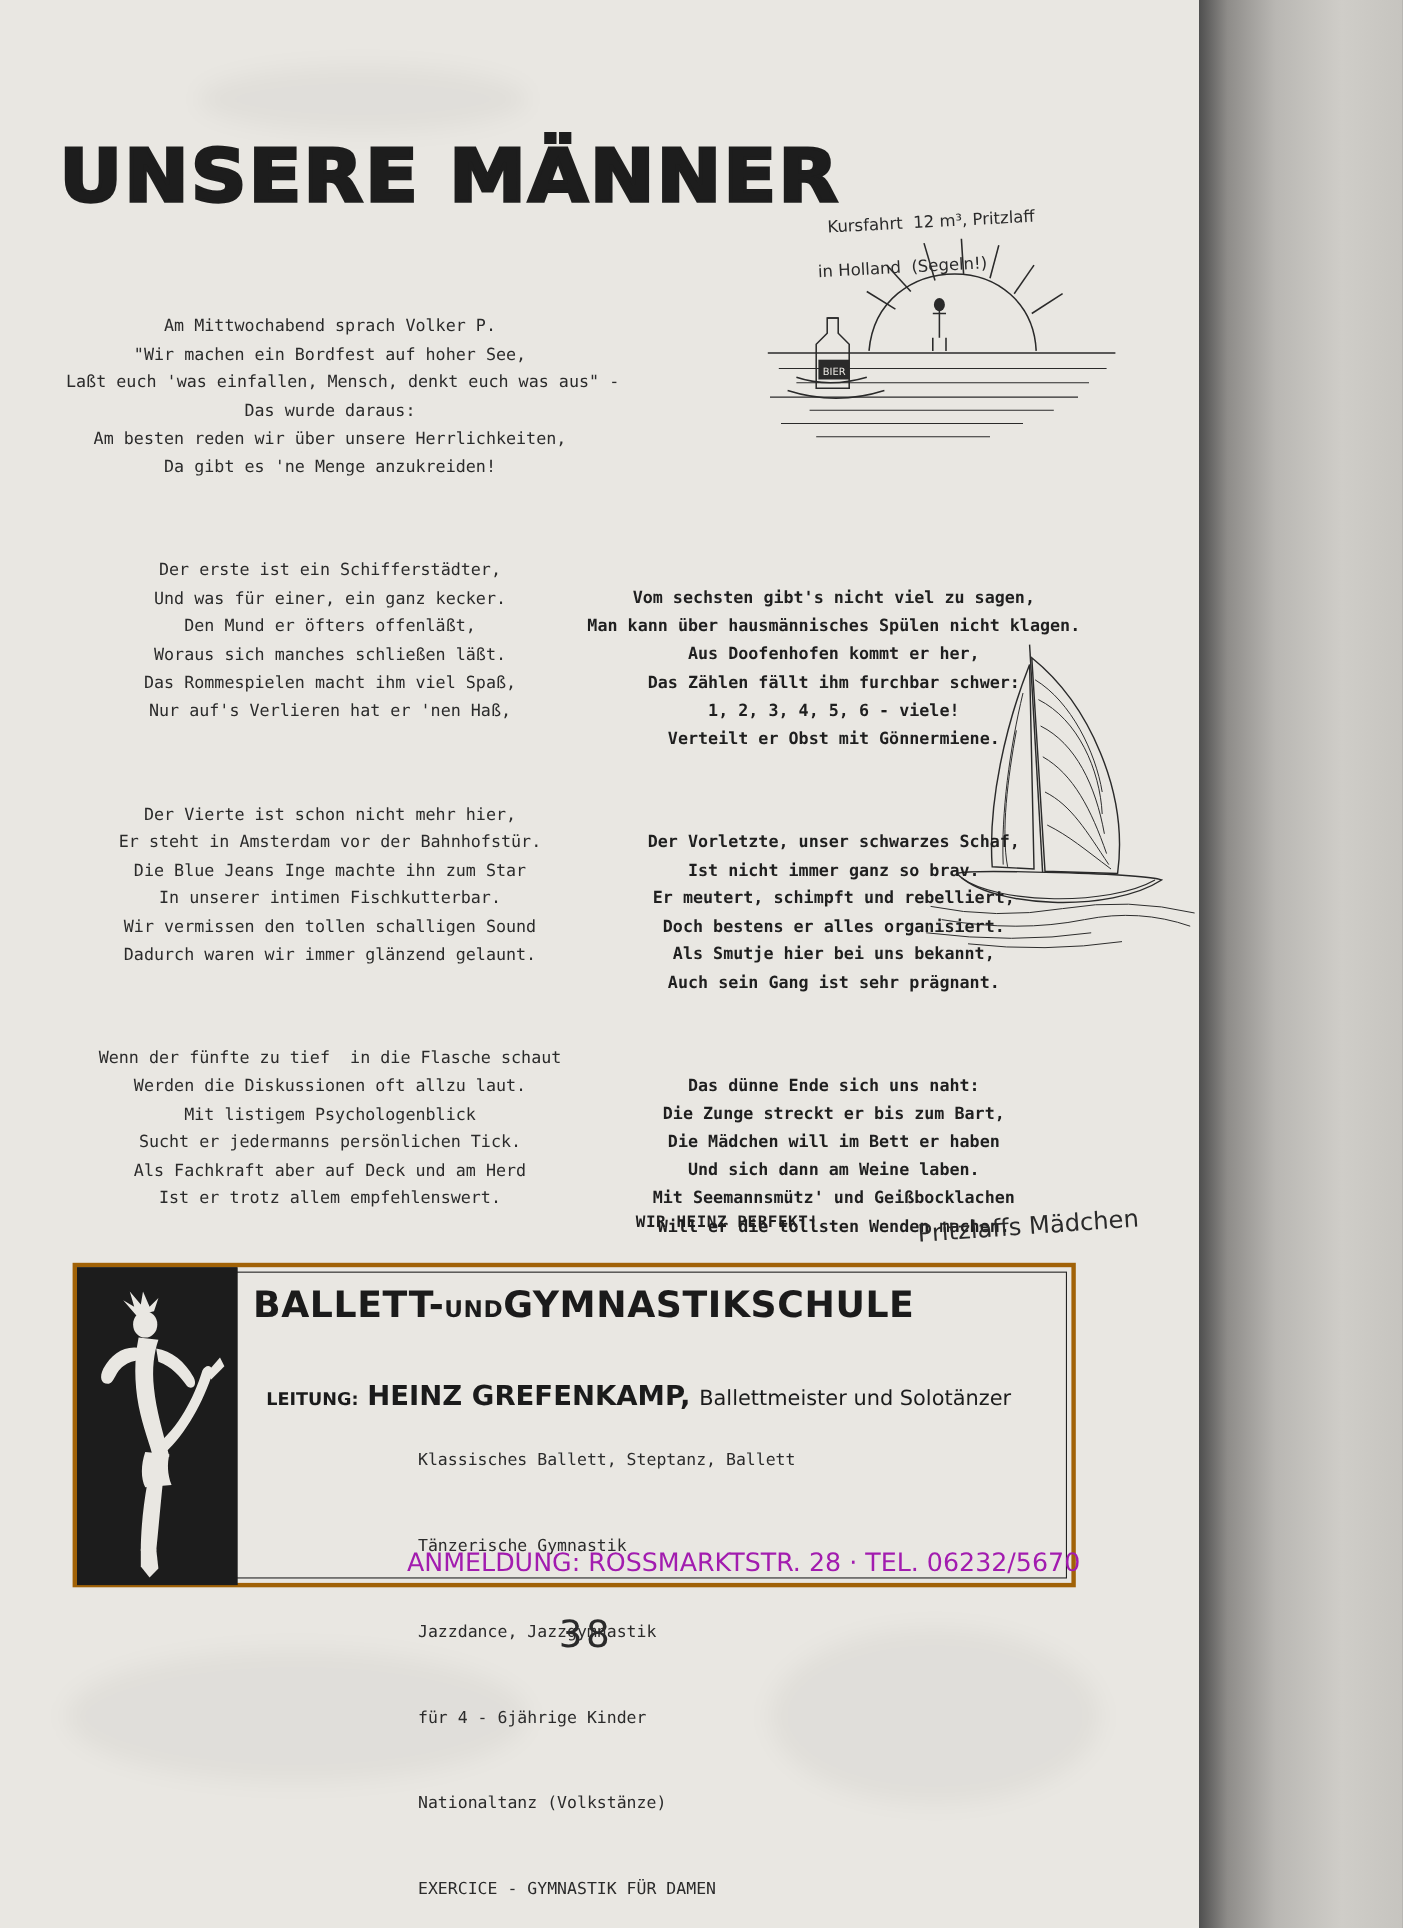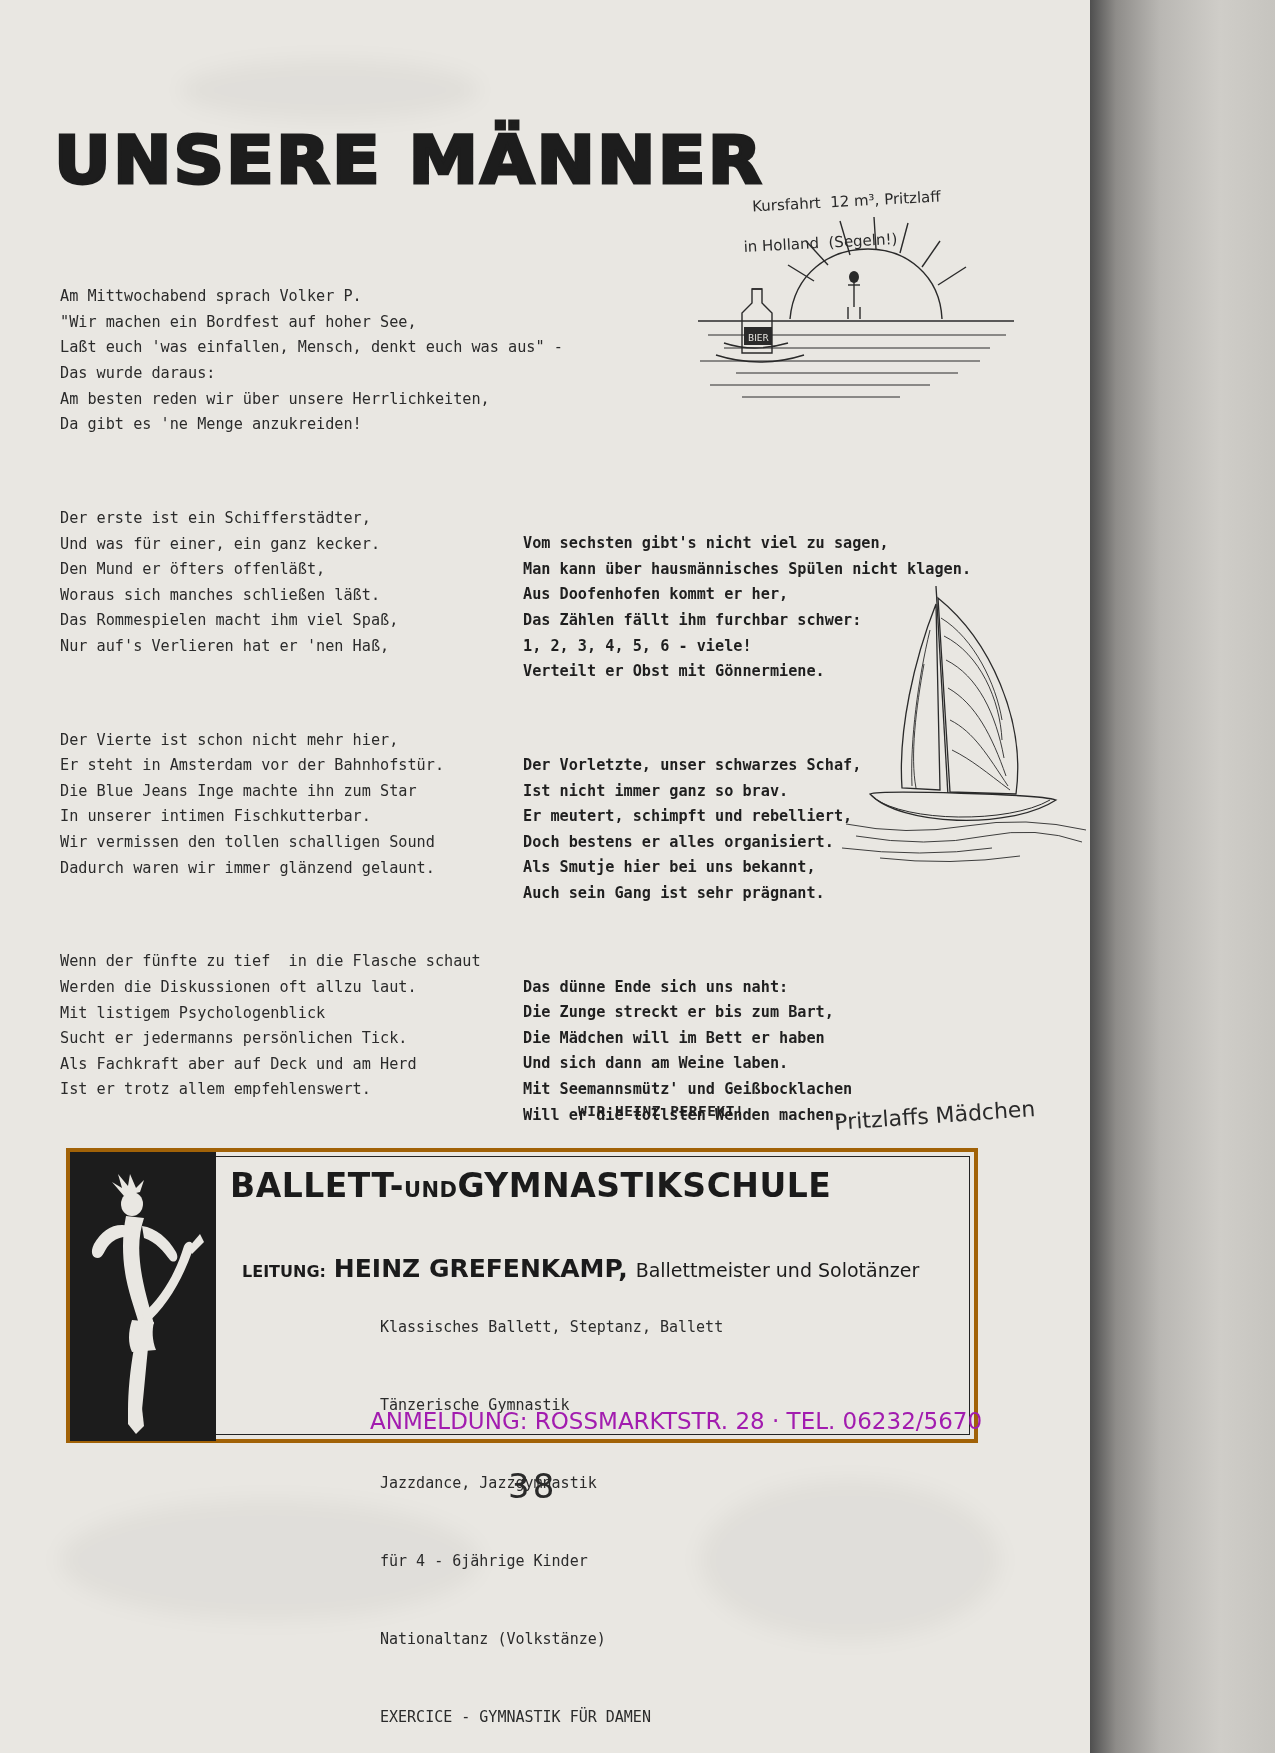--- a/index.html
+++ b/index.html
@@ -79,21 +79,21 @@
     position: absolute;
     font-family: "DejaVu Sans Mono", monospace;
     color: #2b2b2b;
     font-size: 15.2px;
     line-height: 25.6px;
     white-space: pre;
   }
   #col-left { left: 60px; top: 233px; width: 480px; }
   #col-right { left: 523px; top: 480px; width: 470px; }
   #col-right .poem-stanza { font-weight: bold; color: #1f1f1f; letter-spacing: 0px; }
-  .poem-stanza { margin-bottom: 17px; }
+  .poem-stanza { margin-bottom: 17px; text-align: center; }
   .poem-stanza:last-child { margin-bottom: 0; }
 
   #perfekt {
     position: absolute;
     left: 578px;
     top: 1103px;
     font-family: "DejaVu Sans Mono", monospace;
     font-weight: bold;
     font-size: 14.5px;
     color: #1f1f1f;

